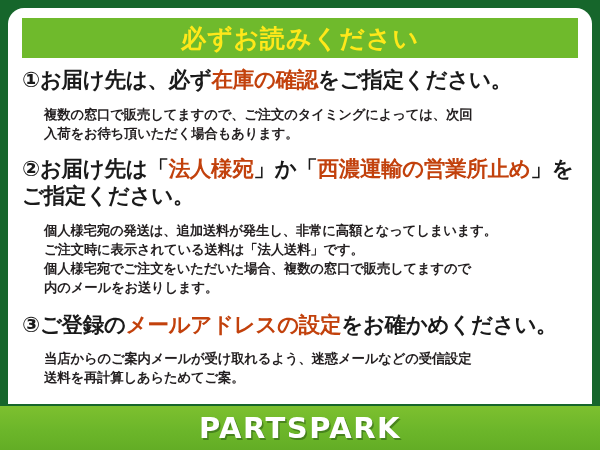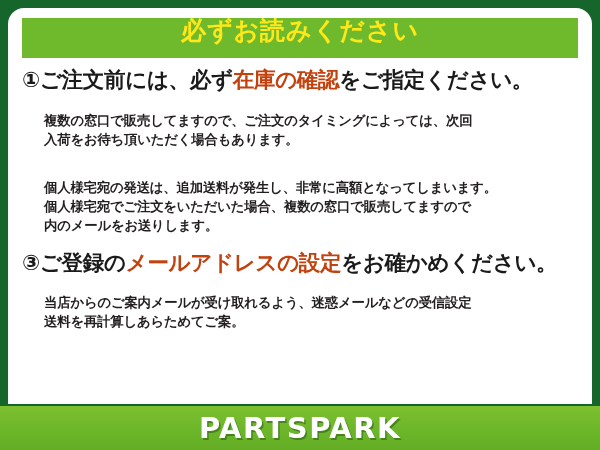--- a/index.html
+++ b/index.html
@@ -36,20 +36,21 @@
     overflow: hidden;
   }
 
   
   .header-bar {
     box-sizing: border-box;
     width: 100%;
     height: 40px;
     background: #6fba2c;
     display: flex;
+    align-items: center;
     justify-content: center;
   }
   .header-title {
     color: #ffe81a;
     font-size: 25px;
     font-weight: bold;
     letter-spacing: 1px;
     line-height: 1;
     white-space: nowrap;
   }
@@ -69,21 +70,21 @@
     letter-spacing: -0.3px;
     white-space: nowrap;
   }
   .item-heading.wrap {
     white-space: normal;
   }
   .accent {
     color: #c2410c;
   }
   .item-sub {
-    margin-top: 17px;
+    margin-top: 11px;
     padding-left: 22px;
     color: #231f20;
     font-size: 13.4px;
     font-weight: bold;
     line-height: 1.42;
     letter-spacing: -0.2px;
   }
   .sub-line {
     white-space: nowrap;
   }
@@ -119,32 +120,34 @@
 
   <div class="notice-panel">
 
     <div class="header-bar">
       <div class="header-title">必ずお読みください</div>
     </div>
 
     <div class="notice-list">
 
       <div class="notice-item">
-        <div class="item-heading"><span>①</span><span>ご注文前には、必ず</span><span class="accent">在庫の確認</span><span>をご指定ください。</span></div>
+        <div class="item-heading"><span>①</span><span>お届け先は、必ず</span><span class="accent">在庫の確認</span><span>をご指定ください。</span></div>
         <div class="item-sub">
           <div class="sub-line">複数の窓口で販売してますので、ご注文のタイミングによっては、次回</div>
           <div class="sub-line">入荷をお待ち頂いただく場合もあります。</div>
         </div>
       </div>
 
       <div class="spacer-1"></div>
 
       <div class="notice-item">
+        <div class="item-heading wrap"><span>②</span><span>お届け先は「</span><span class="accent">法人様宛</span><span>」か「</span><span class="accent">西濃運輸の営業所止め</span><span>」</span><span>をご指定ください。</span></div>
         <div class="item-sub">
           <div class="sub-line">個人様宅宛の発送は、追加送料が発生し、非常に高額となってしまいます。</div>
+          <div class="sub-line">ご注文時に表示されている送料は「法人送料」です。</div>
           <div class="sub-line">個人様宅宛でご注文をいただいた場合、複数の窓口で販売してますので</div>
           <div class="sub-line">内のメールをお送りします。</div>
         </div>
       </div>
 
       <div class="spacer-2"></div>
 
       <div class="notice-item">
         <div class="item-heading"><span>③</span><span>ご登録の</span><span class="accent">メールアドレスの設定</span><span>をお確かめください。</span></div>
         <div class="item-sub">

